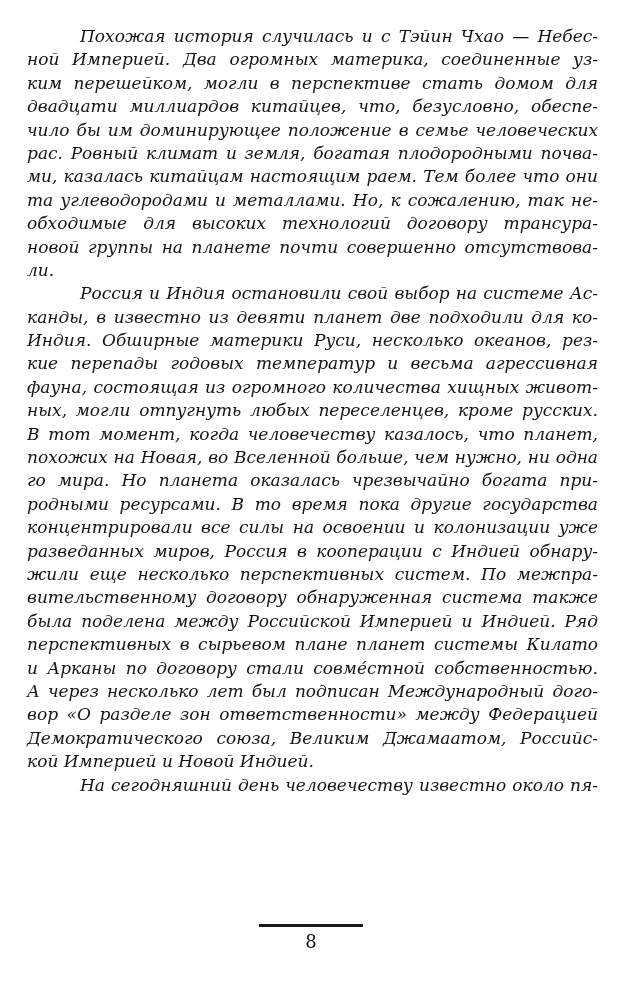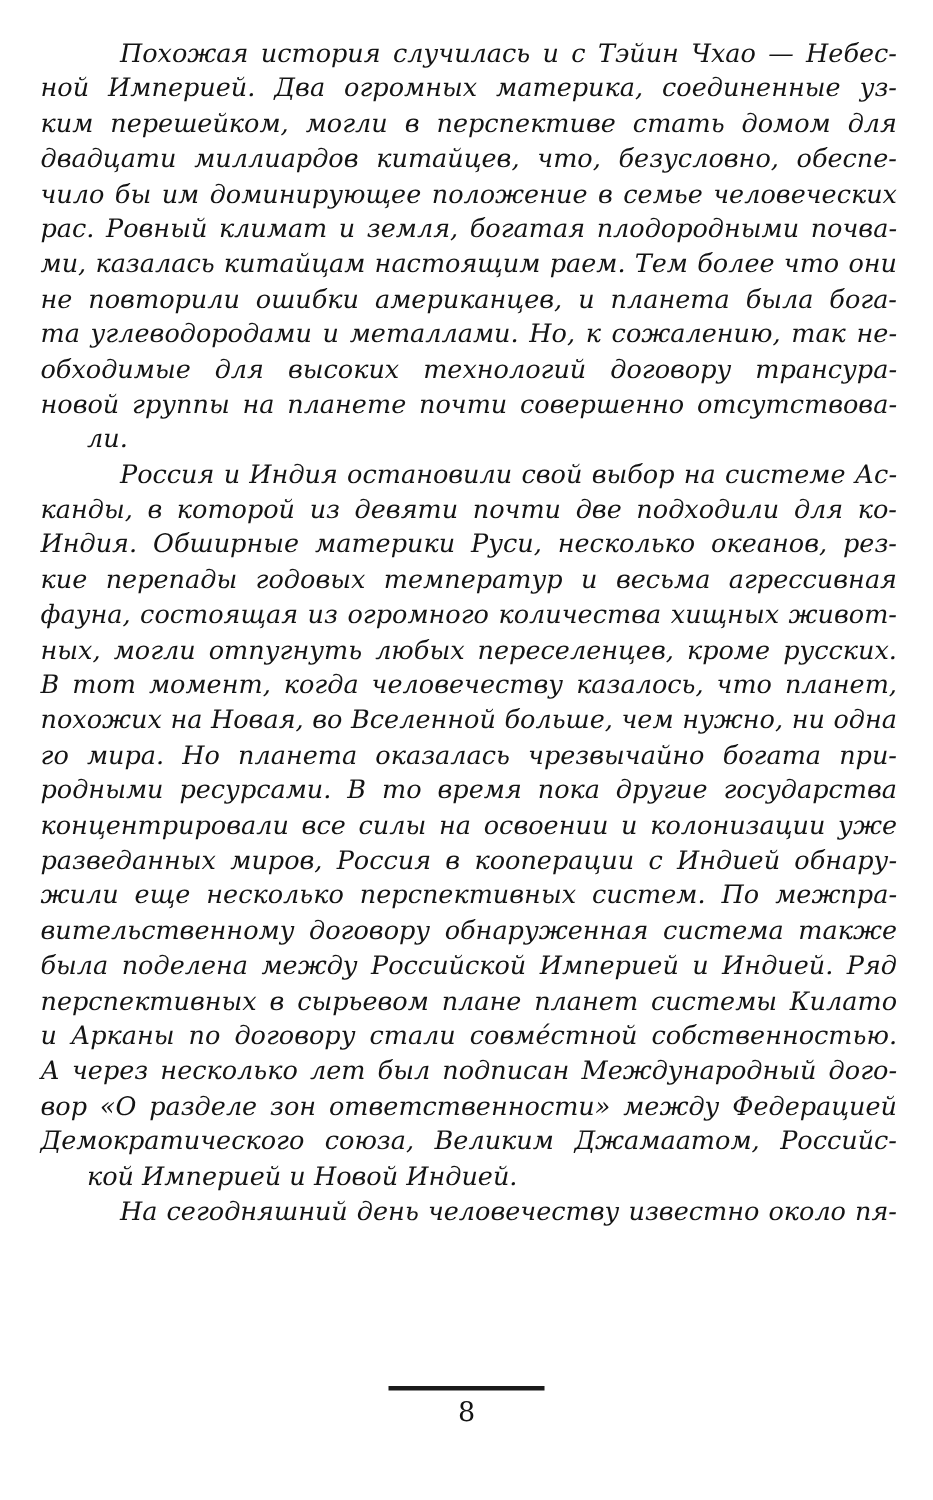--- a/index.html
+++ b/index.html
@@ -30,21 +30,21 @@
   .paragraph { margin: 0; padding: 0; }
   .line {
     text-align: justify;
     text-align-last: justify;
     text-justify: inter-word;
     height: 23.4px;
     overflow: visible;
     white-space: normal;
   }
   .line.first { text-indent: 53px; }
-  .line.lastline { text-align-last: left; margin-left: 31px; }
+  .line.lastline { text-align-last: left; }
   .footer {
     position: absolute;
     left: 0;
     width: 622px;
     top: 924px;
     text-align: center;
   }
   .footer-rule {
     width: 104px;
     height: 3px;
@@ -66,29 +66,28 @@
 <div class="page">
   <div class="text-block">
       <div class="paragraph">
         <div class="line first">Похожая история случилась и с Тэйин Чхао — Небес-</div>
         <div class="line">ной Империей. Два огромных материка, соединенные уз-</div>
         <div class="line">ким перешейком, могли в перспективе стать домом для</div>
         <div class="line">двадцати миллиардов китайцев, что, безусловно, обеспе-</div>
         <div class="line">чило бы им доминирующее положение в семье человеческих</div>
         <div class="line">рас. Ровный климат и земля, богатая плодородными почва-</div>
         <div class="line">ми, казалась китайцам настоящим раем. Тем более что они</div>
-        <div class="line">не повторили ошибки американцев, и планета была бога-</div>
         <div class="line">та углеводородами и металлами. Но, к сожалению, так не-</div>
         <div class="line">обходимые для высоких технологий договору трансура-</div>
         <div class="line">новой группы на планете почти совершенно отсутствова-</div>
         <div class="line lastline">ли.</div>
       </div>
       <div class="paragraph">
         <div class="line first">Россия и Индия остановили свой выбор на системе Ас-</div>
-        <div class="line">канды, в которой из девяти почти две подходили для ко-</div>
+        <div class="line">канды, в известно из девяти планет две подходили для ко-</div>
         <div class="line">Индия. Обширные материки Руси, несколько океанов, рез-</div>
         <div class="line">кие перепады годовых температур и весьма агрессивная</div>
         <div class="line">фауна, состоящая из огромного количества хищных живот-</div>
         <div class="line">ных, могли отпугнуть любых переселенцев, кроме русских.</div>
         <div class="line">В тот момент, когда человечеству казалось, что планет,</div>
         <div class="line">похожих на Новая, во Вселенной больше, чем нужно, ни одна</div>
         <div class="line">го мира. Но планета оказалась чрезвычайно богата при-</div>
         <div class="line">родными ресурсами. В то время пока другие государства</div>
         <div class="line">концентрировали все силы на освоении и колонизации уже</div>
         <div class="line">разведанных миров, Россия в кооперации с Индией обнару-</div>

